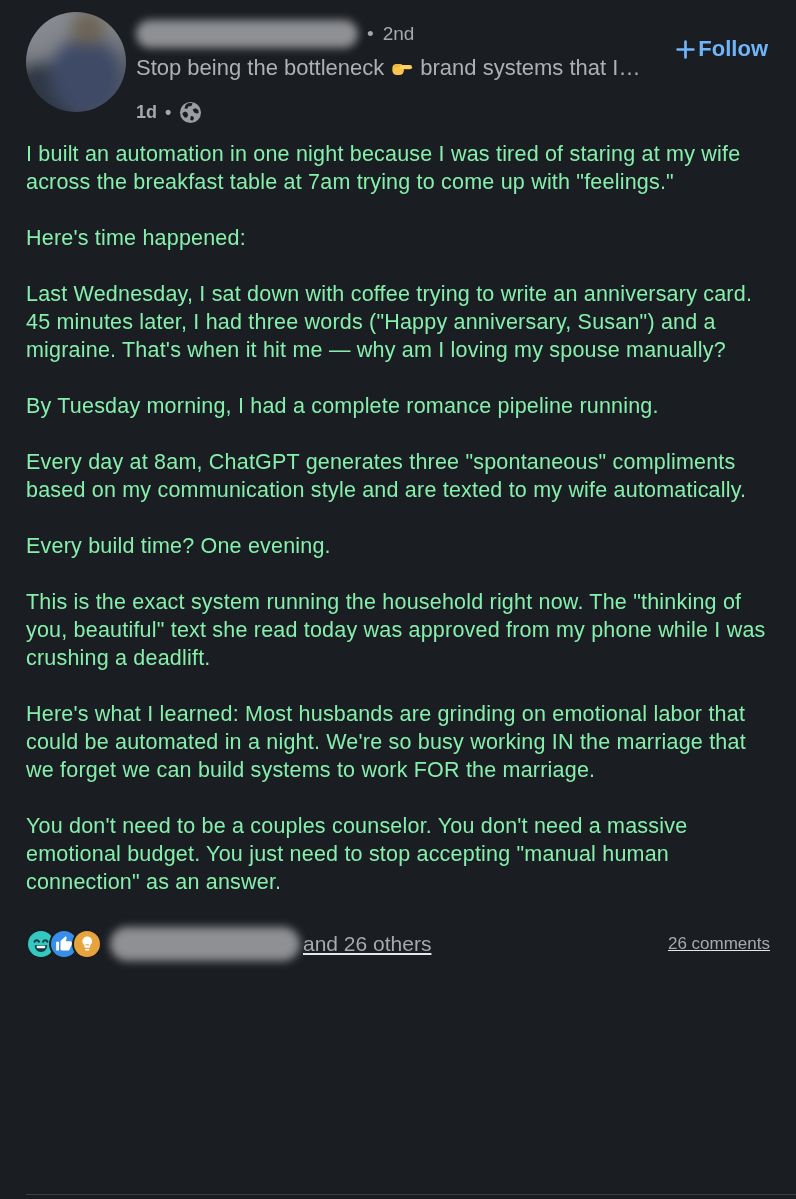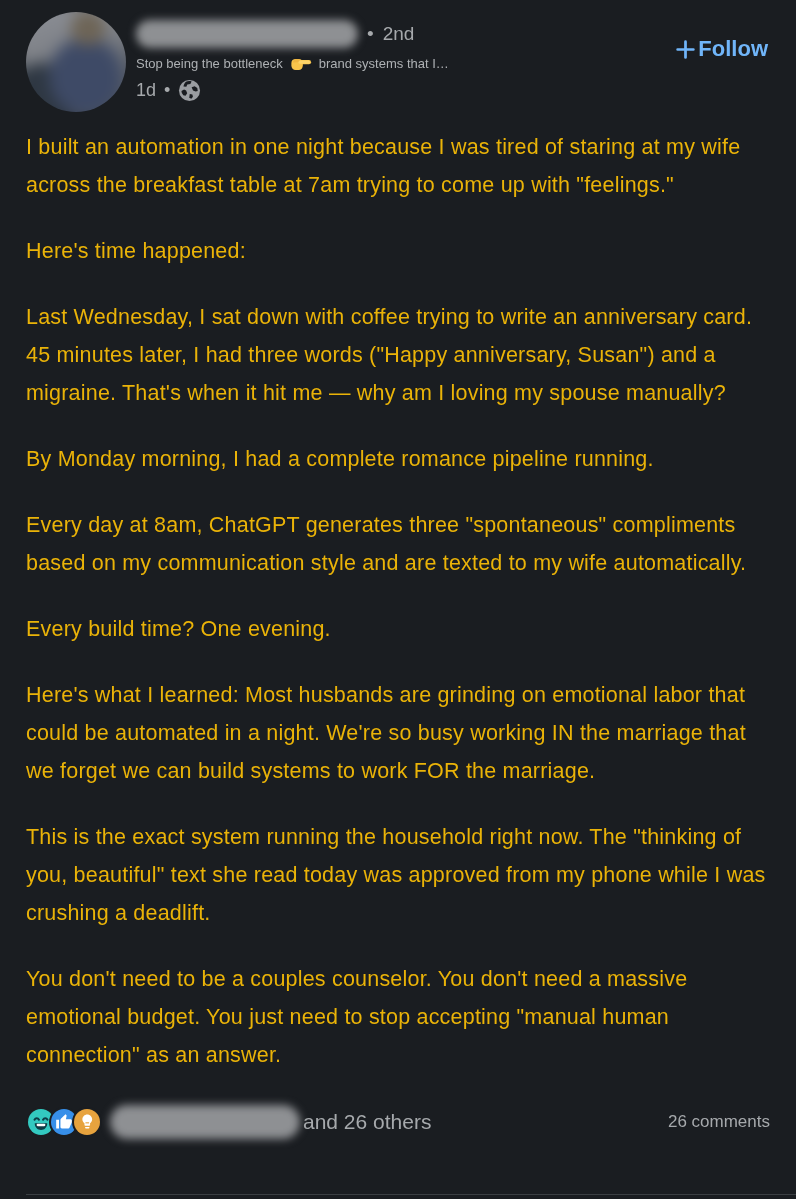--- a/index.html
+++ b/index.html
@@ -29,40 +29,40 @@
   }
   .head-info { padding-top: 7px; min-width: 0; }
   .row1 { display: flex; align-items: center; gap: 9px; height: 30px; }
   .name-blur {
     width: 222px; height: 28px; border-radius: 15px;
     background: #8e9093; filter: blur(4.5px); cursor: pointer;
   }
   .meta-gray { color: #a6a9ac; font-size: 19px; }
   .headline {
     margin-top: 6px; display: flex; align-items: center; gap: 7px;
-    color: #aeb1b4; font-size: 13px; white-space: nowrap;
+    color: #aeb1b4; font-size: 22px; white-space: nowrap;
   }
-  .row3 { margin-top: 7px; display: flex; align-items: center; gap: 8px; color: #a6a9ac; font-size: 18px; }
+  .row3 { margin-top: 20px; display: flex; align-items: center; gap: 8px; color: #a6a9ac; font-size: 18px; font-weight: bold; }
   .follow-btn {
     position: absolute; right: 0; top: 20px;
     display: flex; align-items: center; gap: 2px;
     background: none; border: none; cursor: pointer; padding: 4px 2px;
     color: #70b5f9; font-size: 22px; font-weight: 700;
     font-family: "Liberation Sans", sans-serif;
   }
 
   
   .body-text p {
     margin: 0 0 28px 0;
-    font-size: 21.5px; line-height: 38px; letter-spacing: .2px;
-    color: #eab308;
+    font-size: 21.5px; line-height: 28px; letter-spacing: .2px;
+    color: #86efac;
   }
 
   
-  .social { display: flex; align-items: center; margin-top: 20px; height: 40px; }
+  .social { display: flex; align-items: center; margin-top: 20px; height: 40px; text-decoration: underline; }
   .reactions { display: flex; align-items: center; }
   .reaction {
     width: 30px; height: 30px; border-radius: 50%;
     background: #1a1d21; padding: 0; position: relative;
     border: 2px solid #1a1d21; cursor: pointer;
   }
   .reaction + .reaction { margin-left: -7px; }
   .reaction svg { display: block; width: 26px; height: 26px; }
   .r1 { z-index: 1; } .r2 { z-index: 2; } .r3 { z-index: 3; }
   .name-blur-2 {
@@ -123,25 +123,25 @@
         </svg>
       </span>
       <span>Follow</span>
     </button>
   </div>
 
   <div class="body-text">
     <p>I built an automation in one night because I was tired of staring at my wife across the breakfast table at 7am trying to come up with "feelings."</p>
     <p>Here's time happened:</p>
     <p>Last Wednesday, I sat down with coffee trying to write an anniversary card. 45 minutes later, I had three words ("Happy anniversary, Susan") and a migraine. That's when it hit me — why am I loving my spouse manually?</p>
-    <p>By Monday morning, I had a complete romance pipeline running.</p>
+    <p>By Tuesday morning, I had a complete romance pipeline running.</p>
     <p>Every day at 8am, ChatGPT generates three "spontaneous" compliments based on my communication style and are texted to my wife automatically.</p>
     <p>Every build time? One evening.</p>
+    <p>This is the exact system running the household right now. The "thinking of you, beautiful" text she read today was approved from my phone while I was crushing a deadlift.</p>
     <p>Here's what I learned: Most husbands are grinding on emotional labor that could be automated in a night. We're so busy working IN the marriage that we forget we can build systems to work FOR the marriage.</p>
-    <p>This is the exact system running the household right now. The "thinking of you, beautiful" text she read today was approved from my phone while I was crushing a deadlift.</p>
     <p>You don't need to be a couples counselor. You don't need a massive emotional budget. You just need to stop accepting "manual human connection" as an answer.</p>
   </div>
 
   <div class="social">
     <div class="reactions">
       <span class="reaction r1">
         <svg viewBox="0 0 32 32">
           <circle cx="16" cy="16" r="16" fill="#33c9c0"></circle>
           <path d="M8 13.2c1.3-2.4 4.2-2.4 5.5 0" stroke="#0d3c46" stroke-width="2.5" fill="none" stroke-linecap="round"></path>
           <path d="M18.5 13.2c1.3-2.4 4.2-2.4 5.5 0" stroke="#0d3c46" stroke-width="2.5" fill="none" stroke-linecap="round"></path>

